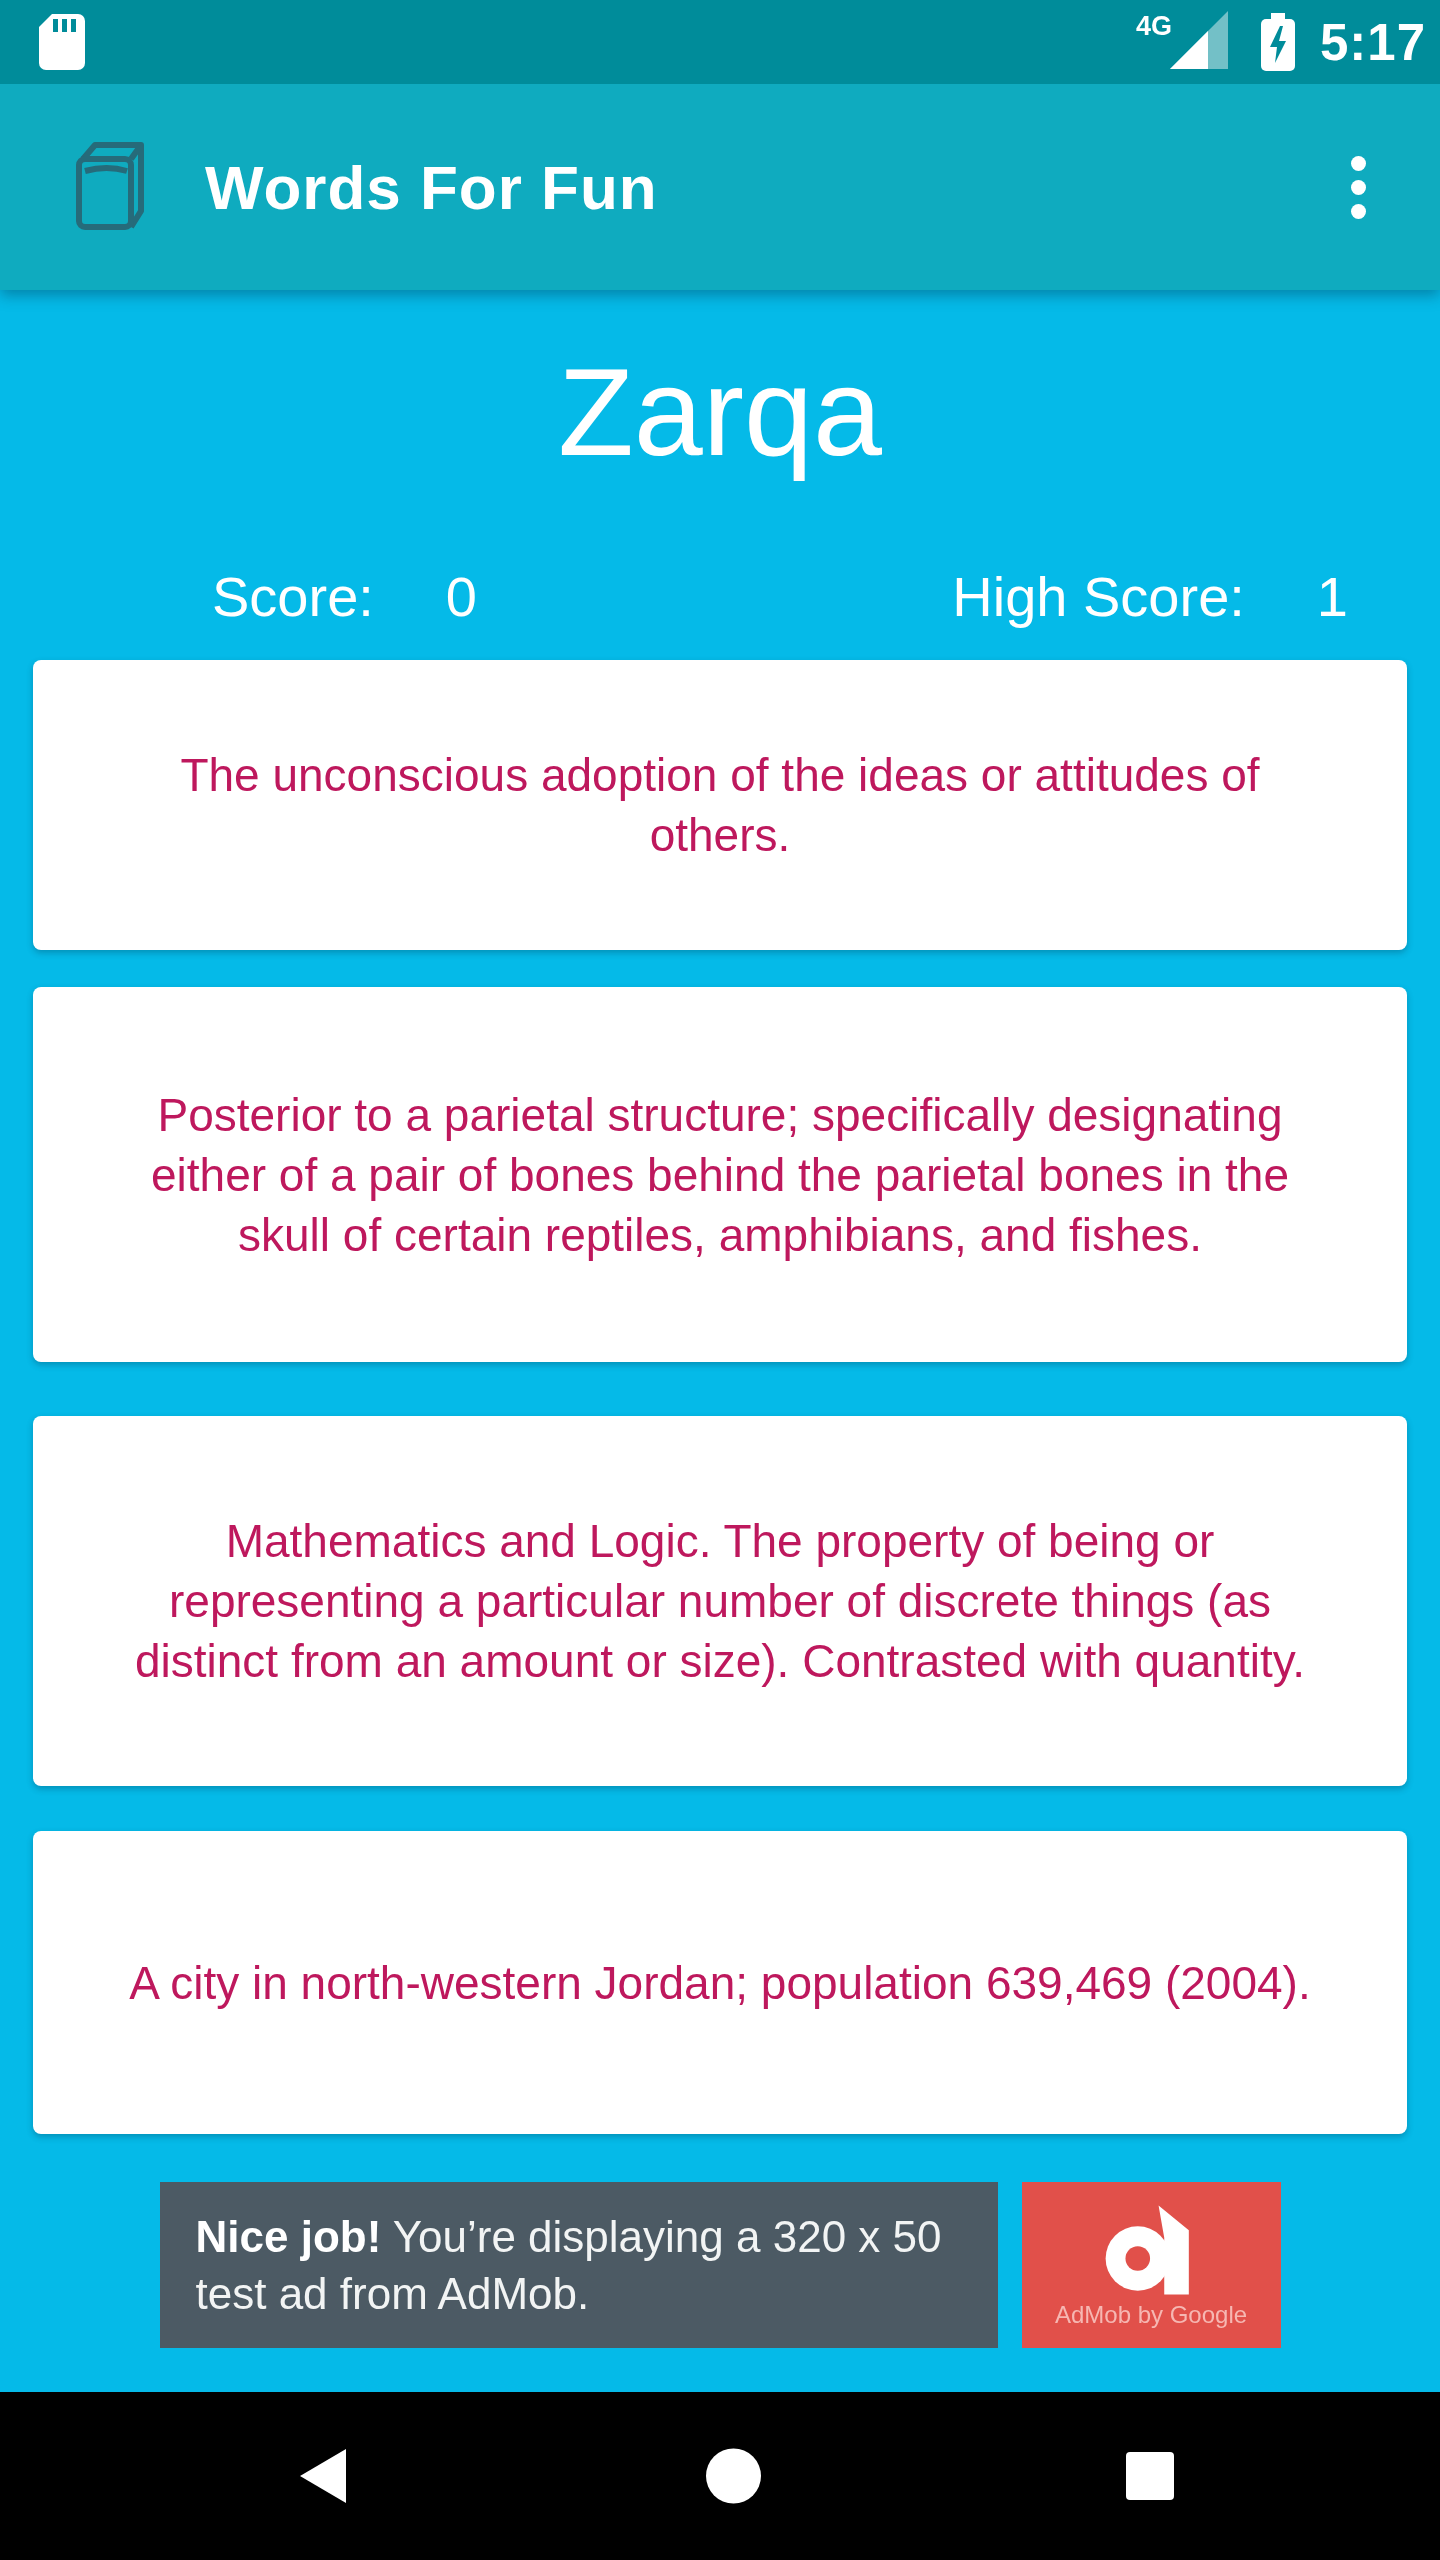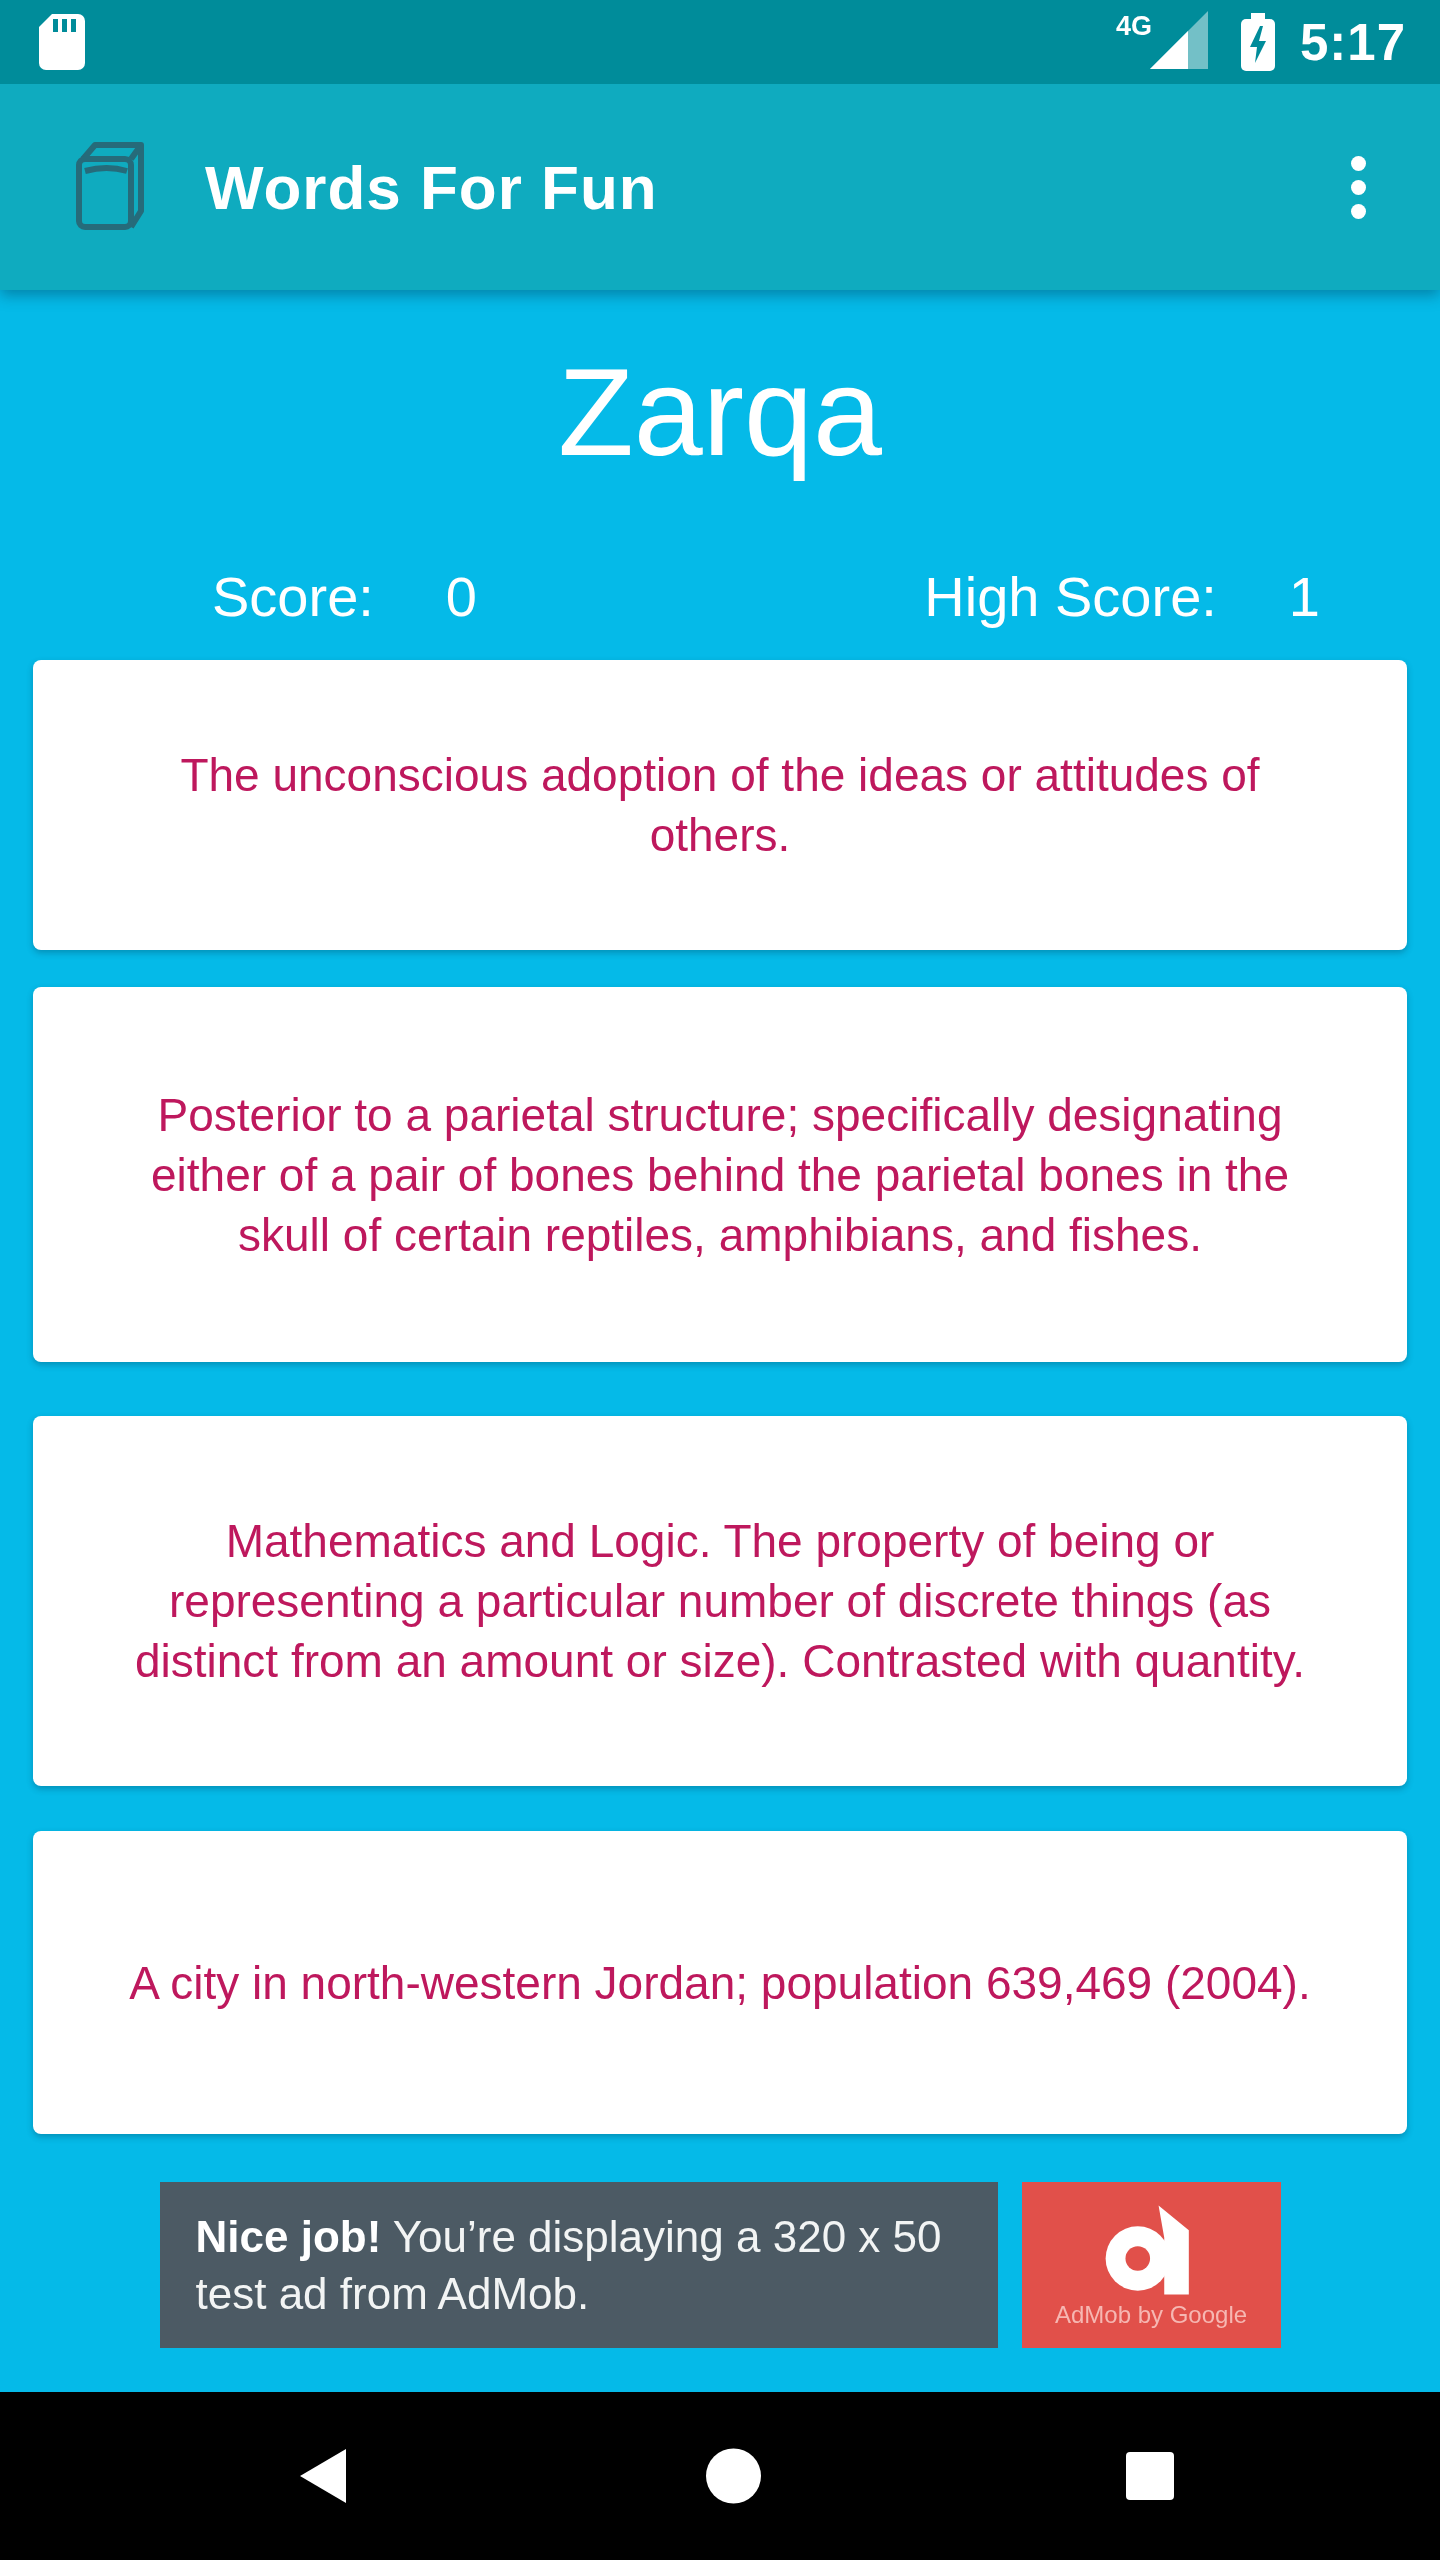--- a/index.html
+++ b/index.html
@@ -13,21 +13,21 @@
     width: 1440px; height: 2560px;
     display: flex; flex-direction: column;
     background: #05BAE8;
   }
 
   
   .status-bar {
     height: 84px; flex: 0 0 84px;
     background: #008C9A;
     display: flex; align-items: center; justify-content: space-between;
-    padding: 0 34px 0 38px;
+    padding: 0 14px 0 38px;
     position: relative; z-index: 3; gap: 36px;
   }
   .sb-right { display: flex; align-items: center; }
   .signal { position: relative; width: 98px; height: 58px; }
   .net-label {
     position: absolute; top: -2px; left: 6px;
     color: #fff; font-size: 27px; font-weight: bold;
   }
   .signal svg { position: absolute; right: 0; bottom: 2px; }
   .battery { margin-left: 30px; }
@@ -61,21 +61,21 @@
   
   .content { flex: 1 1 auto; position: relative; }
   .word {
     margin-top: 48px;
     text-align: center;
     color: #fff; font-size: 124px; line-height: 148px; font-weight: 400;
   }
   .score-row {
     margin-top: 75px;
     display: flex; justify-content: space-between;
-    padding-left: 212px; padding-right: 120px;
+    padding-left: 212px; padding-right: 92px;
     color: #fff; font-size: 56px; line-height: 72px;
   }
   .score-group { display: flex; gap: 72px; }
 
   .cards { margin: 27px 33px 0 33px; }
   .card {
     background: #fff;
     border-radius: 8px;
     box-shadow: 0 3px 6px rgba(0, 50, 75, 0.30);
     display: flex; align-items: center; justify-content: center;

